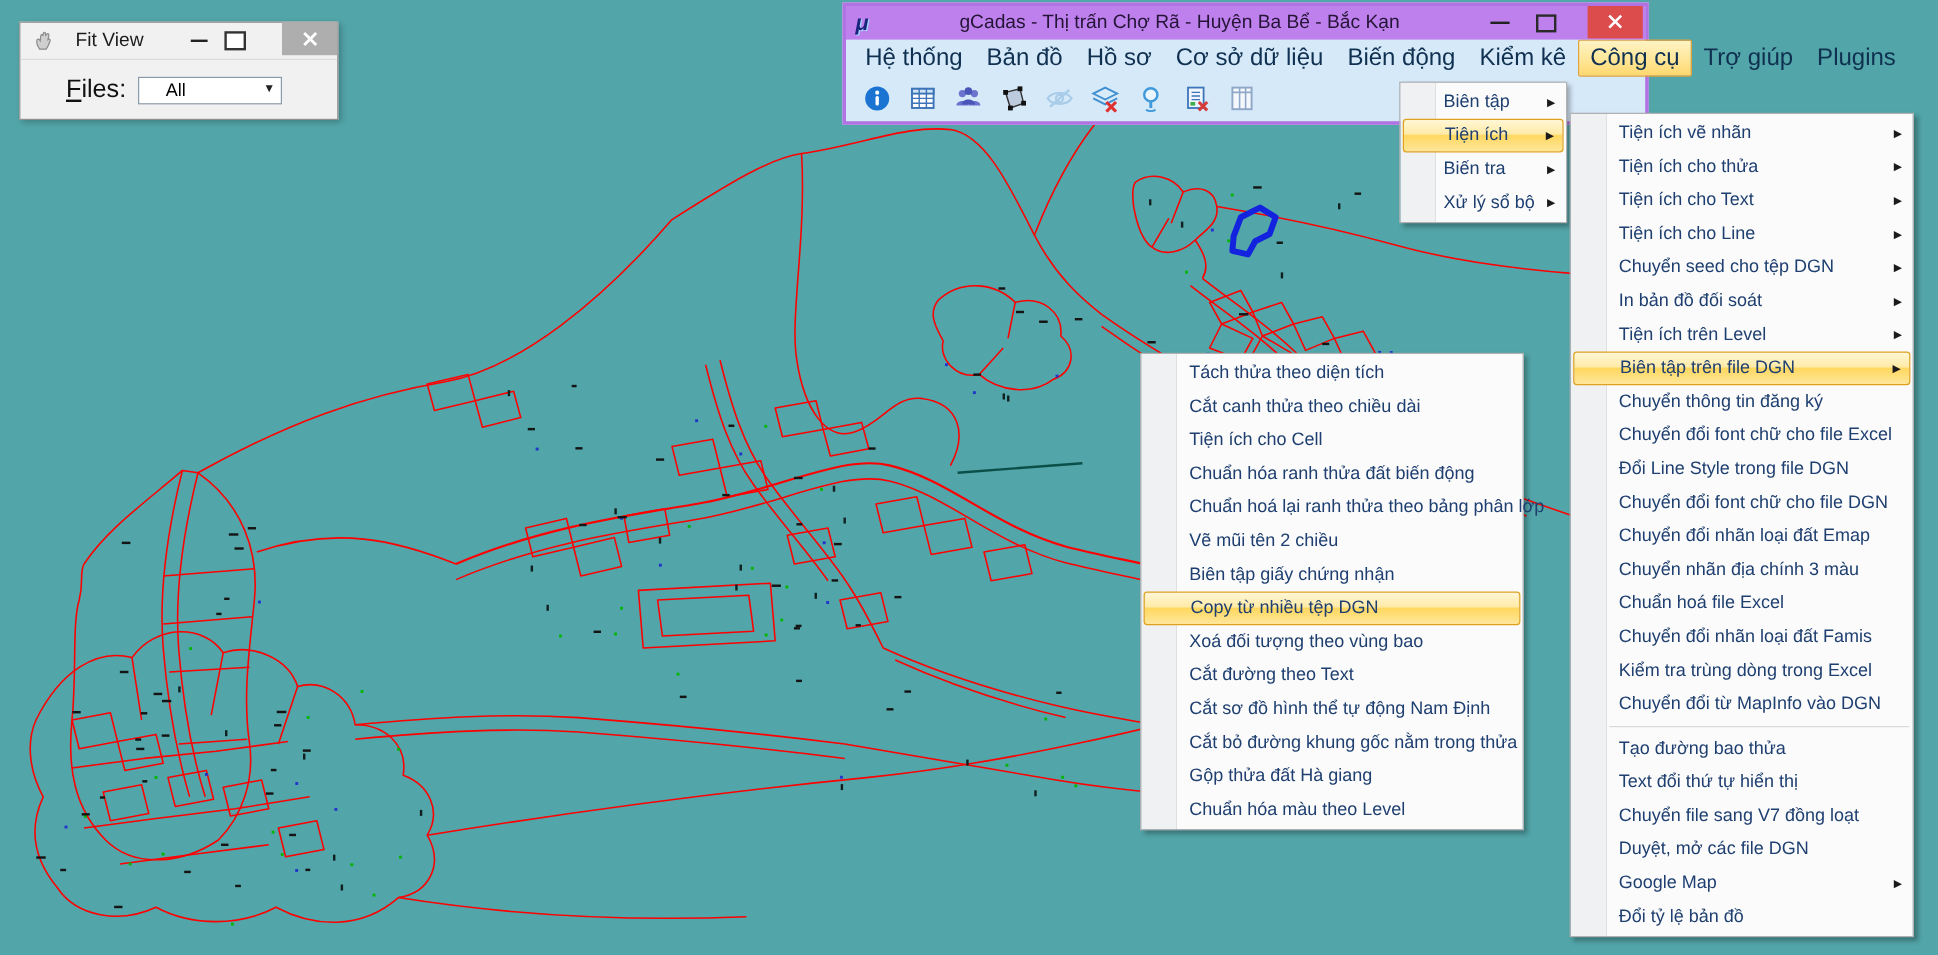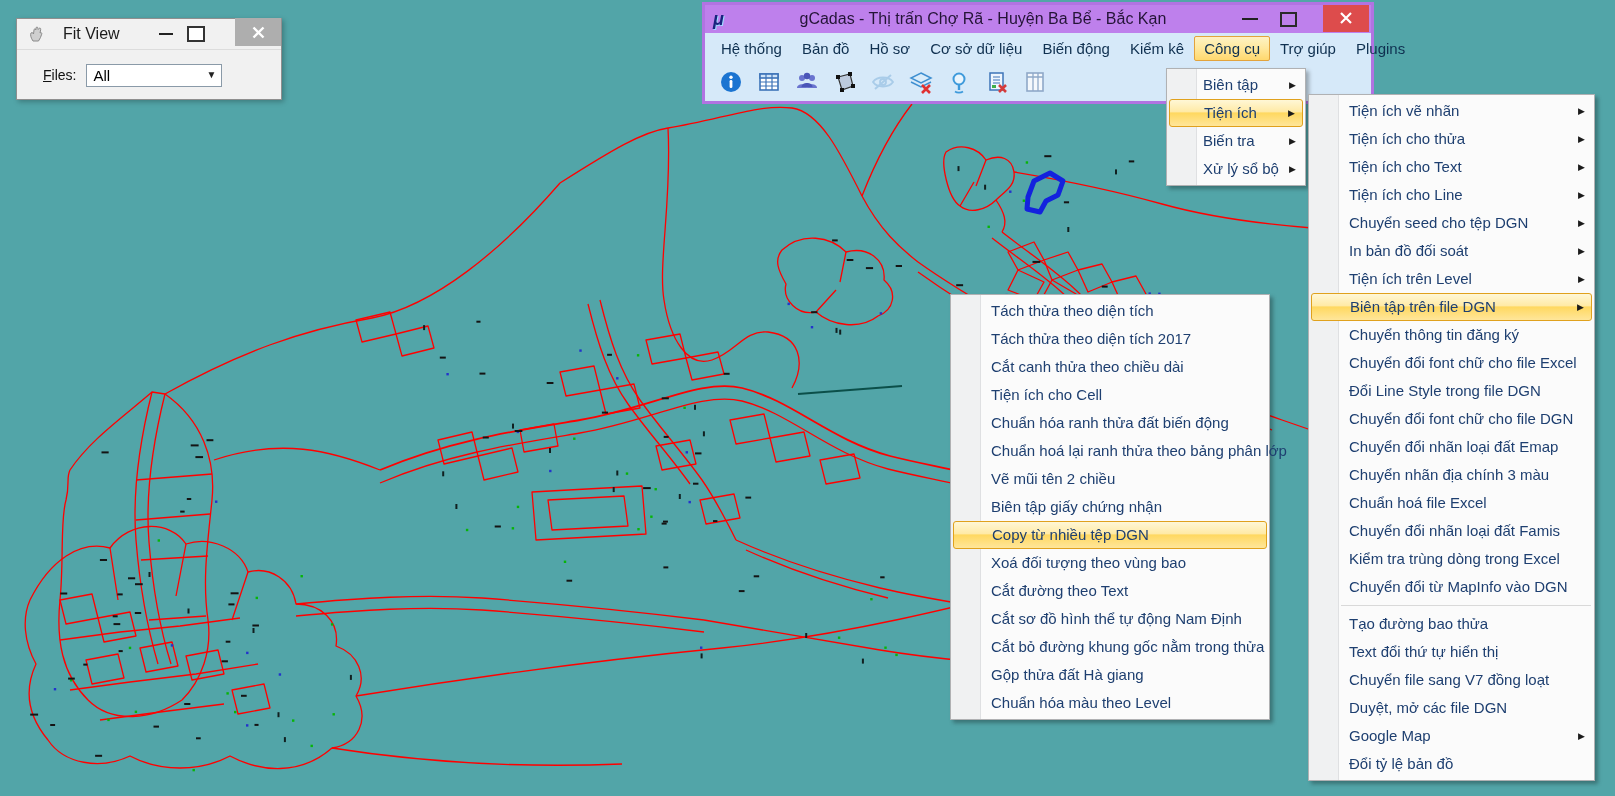--- a/index.html
+++ b/index.html
@@ -20,25 +20,25 @@
   .fv-hand{margin-left:10px;width:20px;height:20px;display:inline-block;}
   .fv-title{margin-left:16px;font-size:16px;color:#1c1c1c;}
   .fv-min{position:absolute;right:108px;top:14px;width:14px;height:2px;background:#222;}
   .fv-max{position:absolute;right:76px;top:7px;width:14px;height:12px;border:2px solid #333;background:#fff;}
   .fv-close{
     position:absolute;right:0;top:-1px;width:46px;height:28px;background:#aeaeae;
     display:flex;align-items:center;justify-content:center;
   }
   .fv-close svg{display:block;}
   .fv-body{border-top:1px solid #dcdcdc;height:50px;display:flex;align-items:center;}
-  .fv-files-label{margin-left:26px;font-size:14px;color:#111;}
+  .fv-files-label{margin-left:38px;font-size:21px;color:#111;}
   .fv-combo{
-    margin-left:10px;width:136px;height:23px;background:#fff;border:1px solid #8a9aa8;
+    margin-left:10px;width:120px;height:23px;background:#fff;border:1px solid #8a9aa8;
     position:relative;display:flex;align-items:center;font-size:15px;color:#000;
-    padding-left:6px;box-sizing:border-box;
+    padding-left:22px;box-sizing:border-box;
   }
   .fv-combo-arrow{position:absolute;right:5px;top:4px;font-size:10px;color:#222;}
 
   
   #gcadas{
     position:absolute;left:702px;top:2px;width:672px;height:102px;z-index:10;
     background:#d6e9f9;border:3px solid #b173e2;box-sizing:border-box;
   }
   .g-titlebar{height:28px;background:#be80ec;display:flex;align-items:center;position:relative;}
   .g-logo{
@@ -46,21 +46,21 @@
     text-shadow:1px 1px 0 #9fd8ff;line-height:1;
   }
   .g-title{flex:1;text-align:center;font-size:16px;color:#241437;white-space:nowrap;}
   .g-min{width:16px;height:2px;background:#222;margin-right:22px;}
   .g-max{width:13px;height:11px;border:2px solid #2a2a2a;background:transparent;margin-right:26px;}
   .g-close{
     width:46px;height:27px;background:#dd4c4c;margin-right:2px;margin-top:-2px;
     display:flex;align-items:center;justify-content:center;
   }
   .g-menubar{height:31px;display:flex;align-items:center;padding-left:6px;background:#d6e9f9;}
-  .mb-item{padding:4px 10px;font-size:15px;color:#0f3050;white-space:nowrap;cursor:default;}
+  .mb-item{padding:4px 10px;font-size:20px;color:#0f3050;white-space:nowrap;cursor:default;}
   .mb-item.active{
     background:linear-gradient(#fdf3c4,#ffe9a0 45%,#ffd86e);
     border:1px solid #e2a33d;padding:3px 9px;border-radius:2px;
   }
   .g-toolbar{height:36px;display:flex;align-items:center;gap:14px;padding-left:14px;}
   .tb-icon{width:24px;height:24px;display:inline-block;}
   .tb-icon svg{display:block;}
 
   
   .menu{
@@ -463,21 +463,20 @@
     <div class="menu-sep"></div>
     <div class="menu-item"><span class="mi-label">Tạo đường bao thửa</span></div>
     <div class="menu-item"><span class="mi-label">Text đổi thứ tự hiển thị</span></div>
     <div class="menu-item"><span class="mi-label">Chuyển file sang V7 đồng loạt</span></div>
     <div class="menu-item"><span class="mi-label">Duyệt, mở các file DGN</span></div>
     <div class="menu-item"><span class="mi-label">Google Map</span><span class="mi-arrow">▶</span></div>
     <div class="menu-item"><span class="mi-label">Đổi tỷ lệ bản đồ</span></div>
   </div>
 <div id="menu-dgn" class="menu">
     <div class="menu-item"><span class="mi-label">Tách thửa theo diện tích</span></div>
-    <div class="menu-item"><span class="mi-label">Tách thửa theo diện tích 2017</span></div>
     <div class="menu-item"><span class="mi-label">Cắt canh thửa theo chiều dài</span></div>
     <div class="menu-item"><span class="mi-label">Tiện ích cho Cell</span></div>
     <div class="menu-item"><span class="mi-label">Chuẩn hóa ranh thửa đất biến động</span></div>
     <div class="menu-item"><span class="mi-label">Chuẩn hoá lại ranh thửa theo bảng phân lớp</span></div>
     <div class="menu-item"><span class="mi-label">Vẽ mũi tên 2 chiều</span></div>
     <div class="menu-item"><span class="mi-label">Biên tập giấy chứng nhận</span></div>
     <div class="menu-item hl"><span class="mi-label">Copy từ nhiều tệp DGN</span></div>
     <div class="menu-item"><span class="mi-label">Xoá đối tượng theo vùng bao</span></div>
     <div class="menu-item"><span class="mi-label">Cắt đường theo Text</span></div>
     <div class="menu-item"><span class="mi-label">Cắt sơ đồ hình thể tự động Nam Định</span></div>

